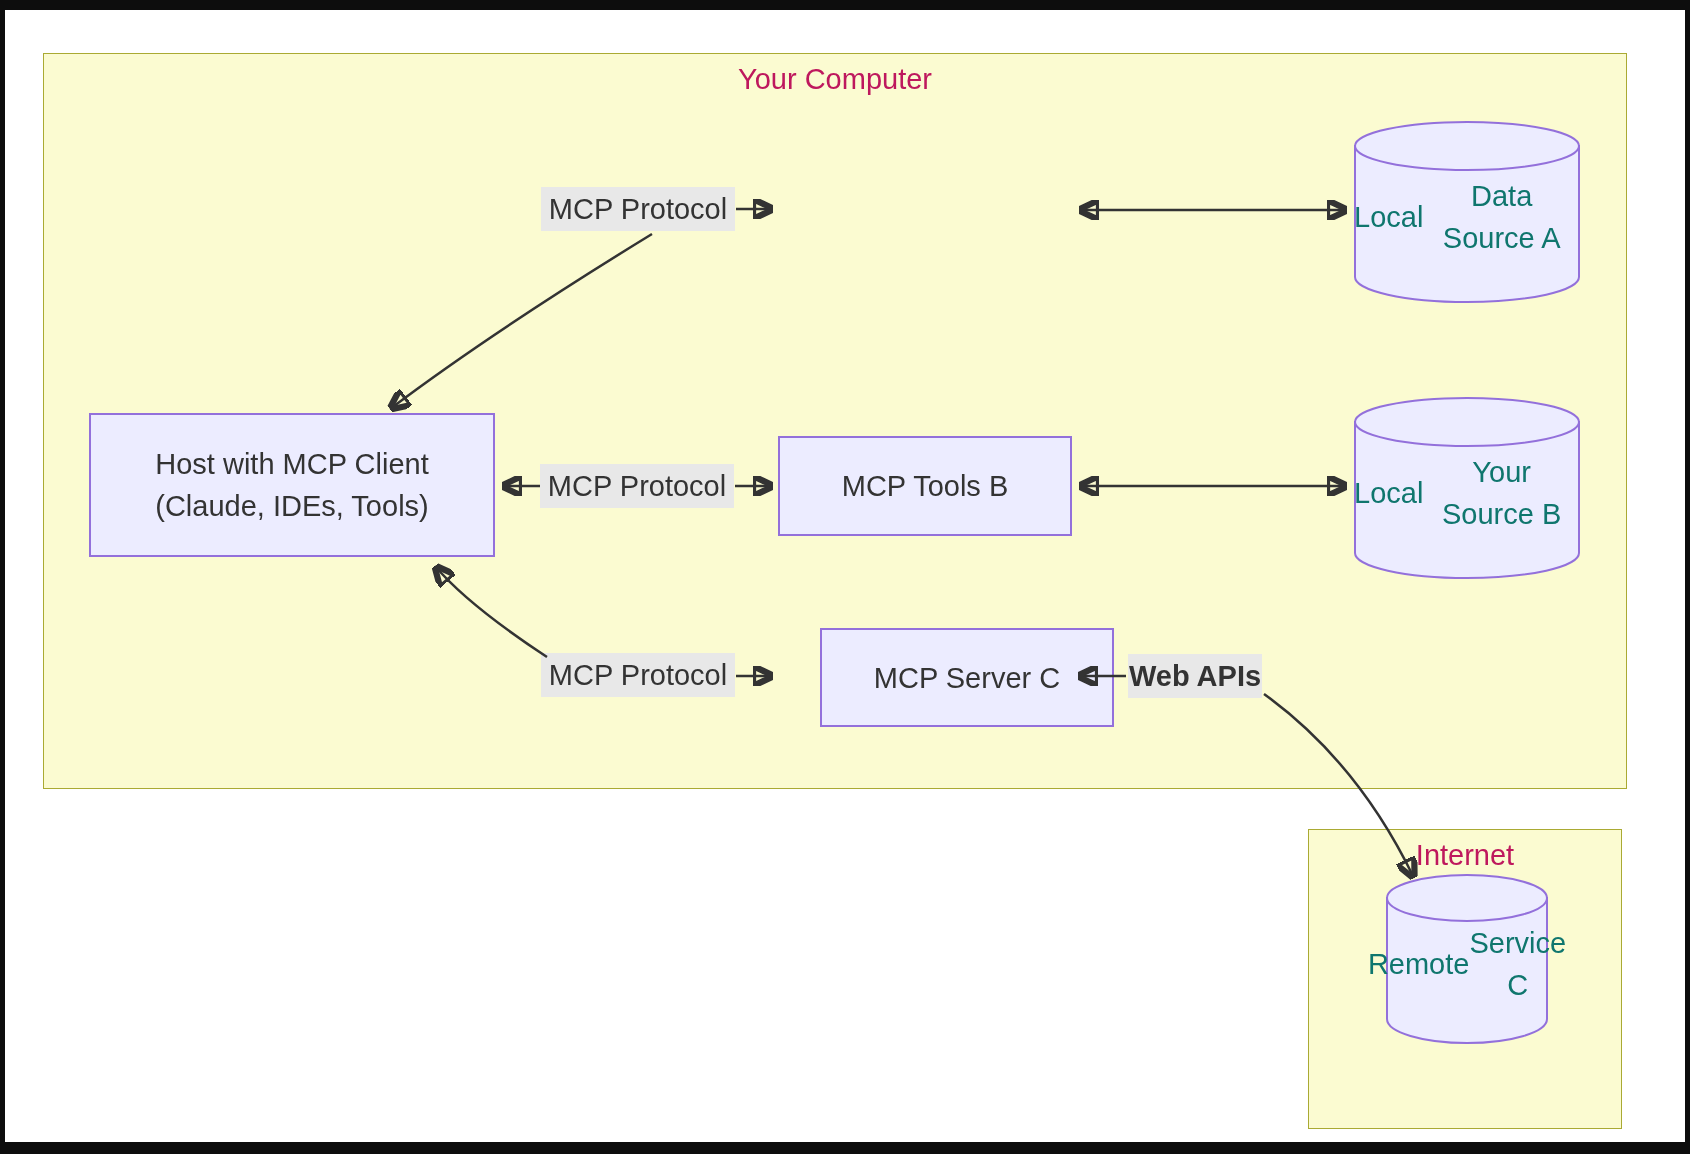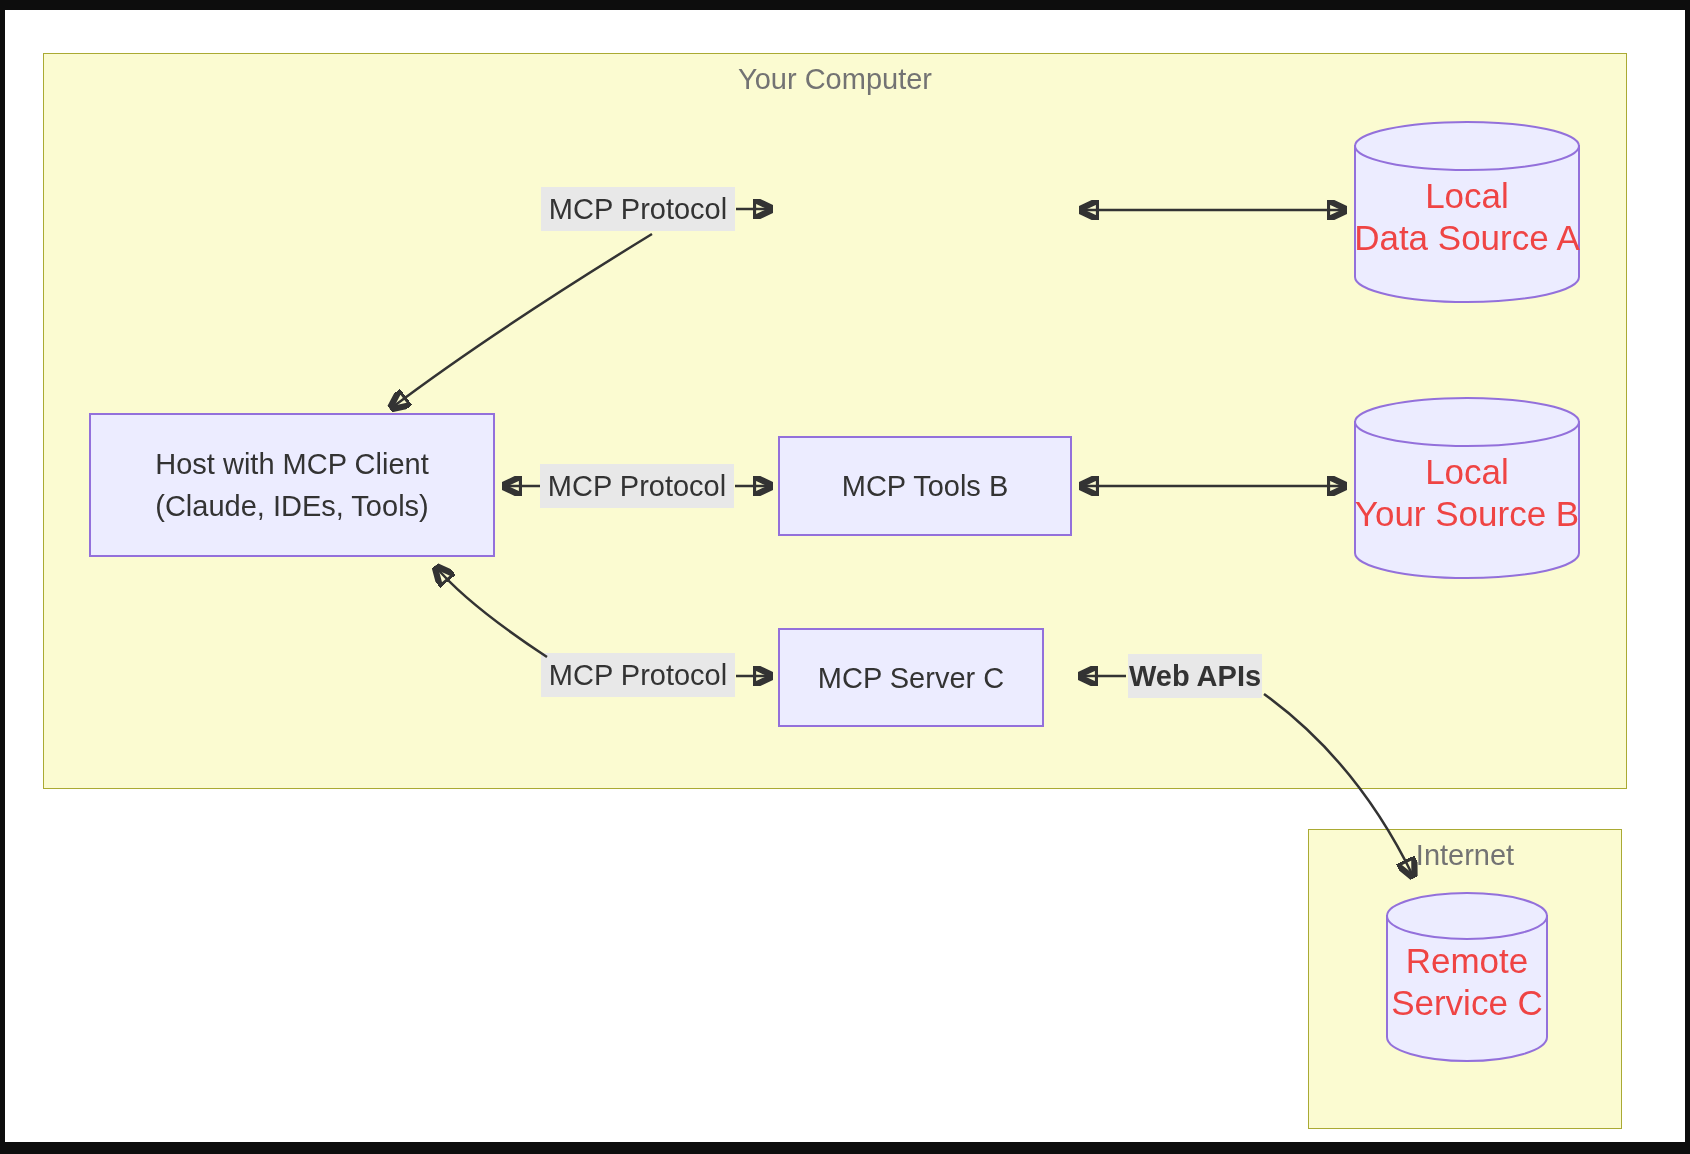--- a/index.html
+++ b/index.html
@@ -7,34 +7,34 @@
     position:relative;width:1690px;height:1154px;background:#0d0d0d;overflow:hidden;
     font-family:"Liberation Sans","DejaVu Sans",sans-serif;color:#333;
   }
   .canvas{position:absolute;left:5px;top:10px;width:1680px;height:1132px;background:#ffffff;}
   .cluster{
     position:absolute;background:var(--cluster_fill,#fbfbd1);
     border:1px solid var(--cluster_border,#aaaa33);box-sizing:border-box;
   }
   .cluster-title{
     position:absolute;left:0;right:0;top:8px;text-align:center;
-    font-size:29px;line-height:34px;color:#737373;
+    font-size:29px;line-height:34px;color:#be185d;
   }
   .node{
     position:absolute;background:var(--node_fill,#ECECFF);
     border:2px solid var(--node_border,#9370DB);box-sizing:border-box;
     display:flex;flex-direction:column;align-items:center;justify-content:center;
     font-size:29px;line-height:42px;text-align:center;color:#333;
   }
   .cyl{position:absolute;}
   .cyl svg{position:absolute;left:0;top:0;}
   .cyl .cyl-text{
     position:absolute;left:0;right:0;top:0;bottom:0;
-    display:flex;flex-direction:column;align-items:center;justify-content:center;
-    padding-top:10px;font-size:35px;line-height:42px;text-align:center;color:#ef4444;
+    display:flex;flex-direction:row;align-items:center;justify-content:center;
+    padding-top:10px;font-size:29px;line-height:42px;text-align:center;color:#0f766e;
   }
   .edge-label{
     position:absolute;background:var(--edge_label_bg,#e8e8e8);
     display:flex;align-items:center;justify-content:center;
     font-size:29px;color:#333;white-space:nowrap;
   }
   svg.overlay{position:absolute;left:0;top:0;pointer-events:none;}
   svg.overlay path{stroke:var(--arrow_color,#333333);stroke-width:2.5;fill:none;}
 </style>
 </head>
@@ -52,21 +52,21 @@
     </div>
 
     <div class="node" style="left:84px;top:403px;width:406px;height:144px;">
       <div>Host with MCP Client</div>
       <div>(Claude, IDEs, Tools)</div>
     </div>
 
     <div class="node" style="left:773px;top:426px;width:294px;height:100px;">
       <div>MCP Tools B</div>
     </div>
-    <div class="node" style="left:773px;top:618px;width:266px;height:99px;">
+    <div class="node" style="left:815px;top:618px;width:294px;height:99px;">
       <div>MCP Server C</div>
     </div>
 
     <div class="cyl" style="left:1349px;top:110px;width:226px;height:183px;">
       <svg width="226" height="183" viewBox="0 0 226 183">
         <path d="M1 26 L1 157 A112 25 0 0 0 225 157 L225 26 Z" fill="#ECECFF" stroke="#9370DB" stroke-width="2"></path>
         <ellipse cx="113" cy="26" rx="112" ry="24" fill="#ECECFF" stroke="#9370DB" stroke-width="2"></ellipse>
       </svg>
       <div class="cyl-text">
         <div>Local</div>
@@ -78,21 +78,21 @@
       <svg width="226" height="183" viewBox="0 0 226 183">
         <path d="M1 26 L1 157 A112 25 0 0 0 225 157 L225 26 Z" fill="#ECECFF" stroke="#9370DB" stroke-width="2"></path>
         <ellipse cx="113" cy="26" rx="112" ry="24" fill="#ECECFF" stroke="#9370DB" stroke-width="2"></ellipse>
       </svg>
       <div class="cyl-text">
         <div>Local</div>
         <div>Your Source B</div>
       </div>
     </div>
 
-    <div class="cyl" style="left:1381px;top:881px;width:162px;height:171px;">
+    <div class="cyl" style="left:1381px;top:863px;width:162px;height:171px;">
       <svg width="162" height="171" viewBox="0 0 162 171">
         <path d="M1 25 L1 146 A80 24 0 0 0 161 146 L161 25 Z" fill="#ECECFF" stroke="#9370DB" stroke-width="2"></path>
         <ellipse cx="81" cy="25" rx="80" ry="23" fill="#ECECFF" stroke="#9370DB" stroke-width="2"></ellipse>
       </svg>
       <div class="cyl-text">
         <div>Remote</div>
         <div>Service C</div>
       </div>
     </div>
 

